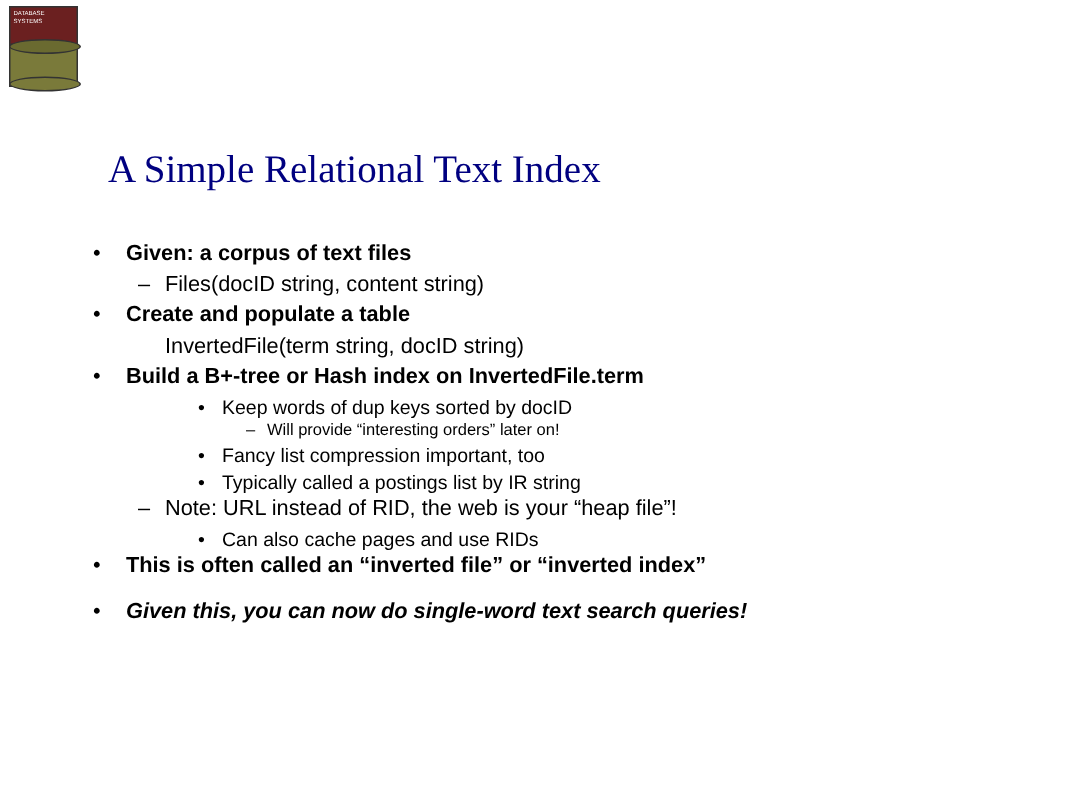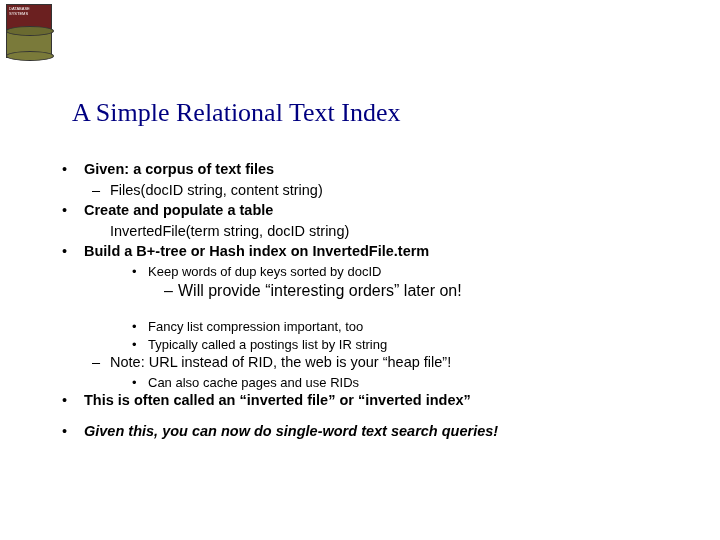--- a/index.html
+++ b/index.html
@@ -75,21 +75,21 @@
     color: #000;
     line-height: 1.35;
   }
   .b1 { margin-bottom: 1px; }
   .b1 .marker { display: inline-block; width: 22px; }
   .b2 { margin-left: 30px; margin-bottom: 1px; }
   .b2 .marker { display: inline-block; width: 18px; }
   .nobullet-indent { margin-left: 48px; margin-bottom: 1px; }
   .b3 { margin-left: 70px; font-size: 13px; margin-bottom: 0px; }
   .b3 .marker { display: inline-block; width: 16px; }
-  .b4 { margin-left: 102px; font-size: 16px; margin-bottom: 16px; }
+  .b4 { margin-left: 102px; font-size: 11px; margin-bottom: 0px; }
   .b4 .marker { display: inline-block; width: 14px; }
   .bold { font-weight: bold; }
   .italic { }
   .bolditalic { font-weight: bold; font-style: italic; }
   .gap { height: 10px; }
 </style>
 </head>
 <body>
 
 <div class="logo">

